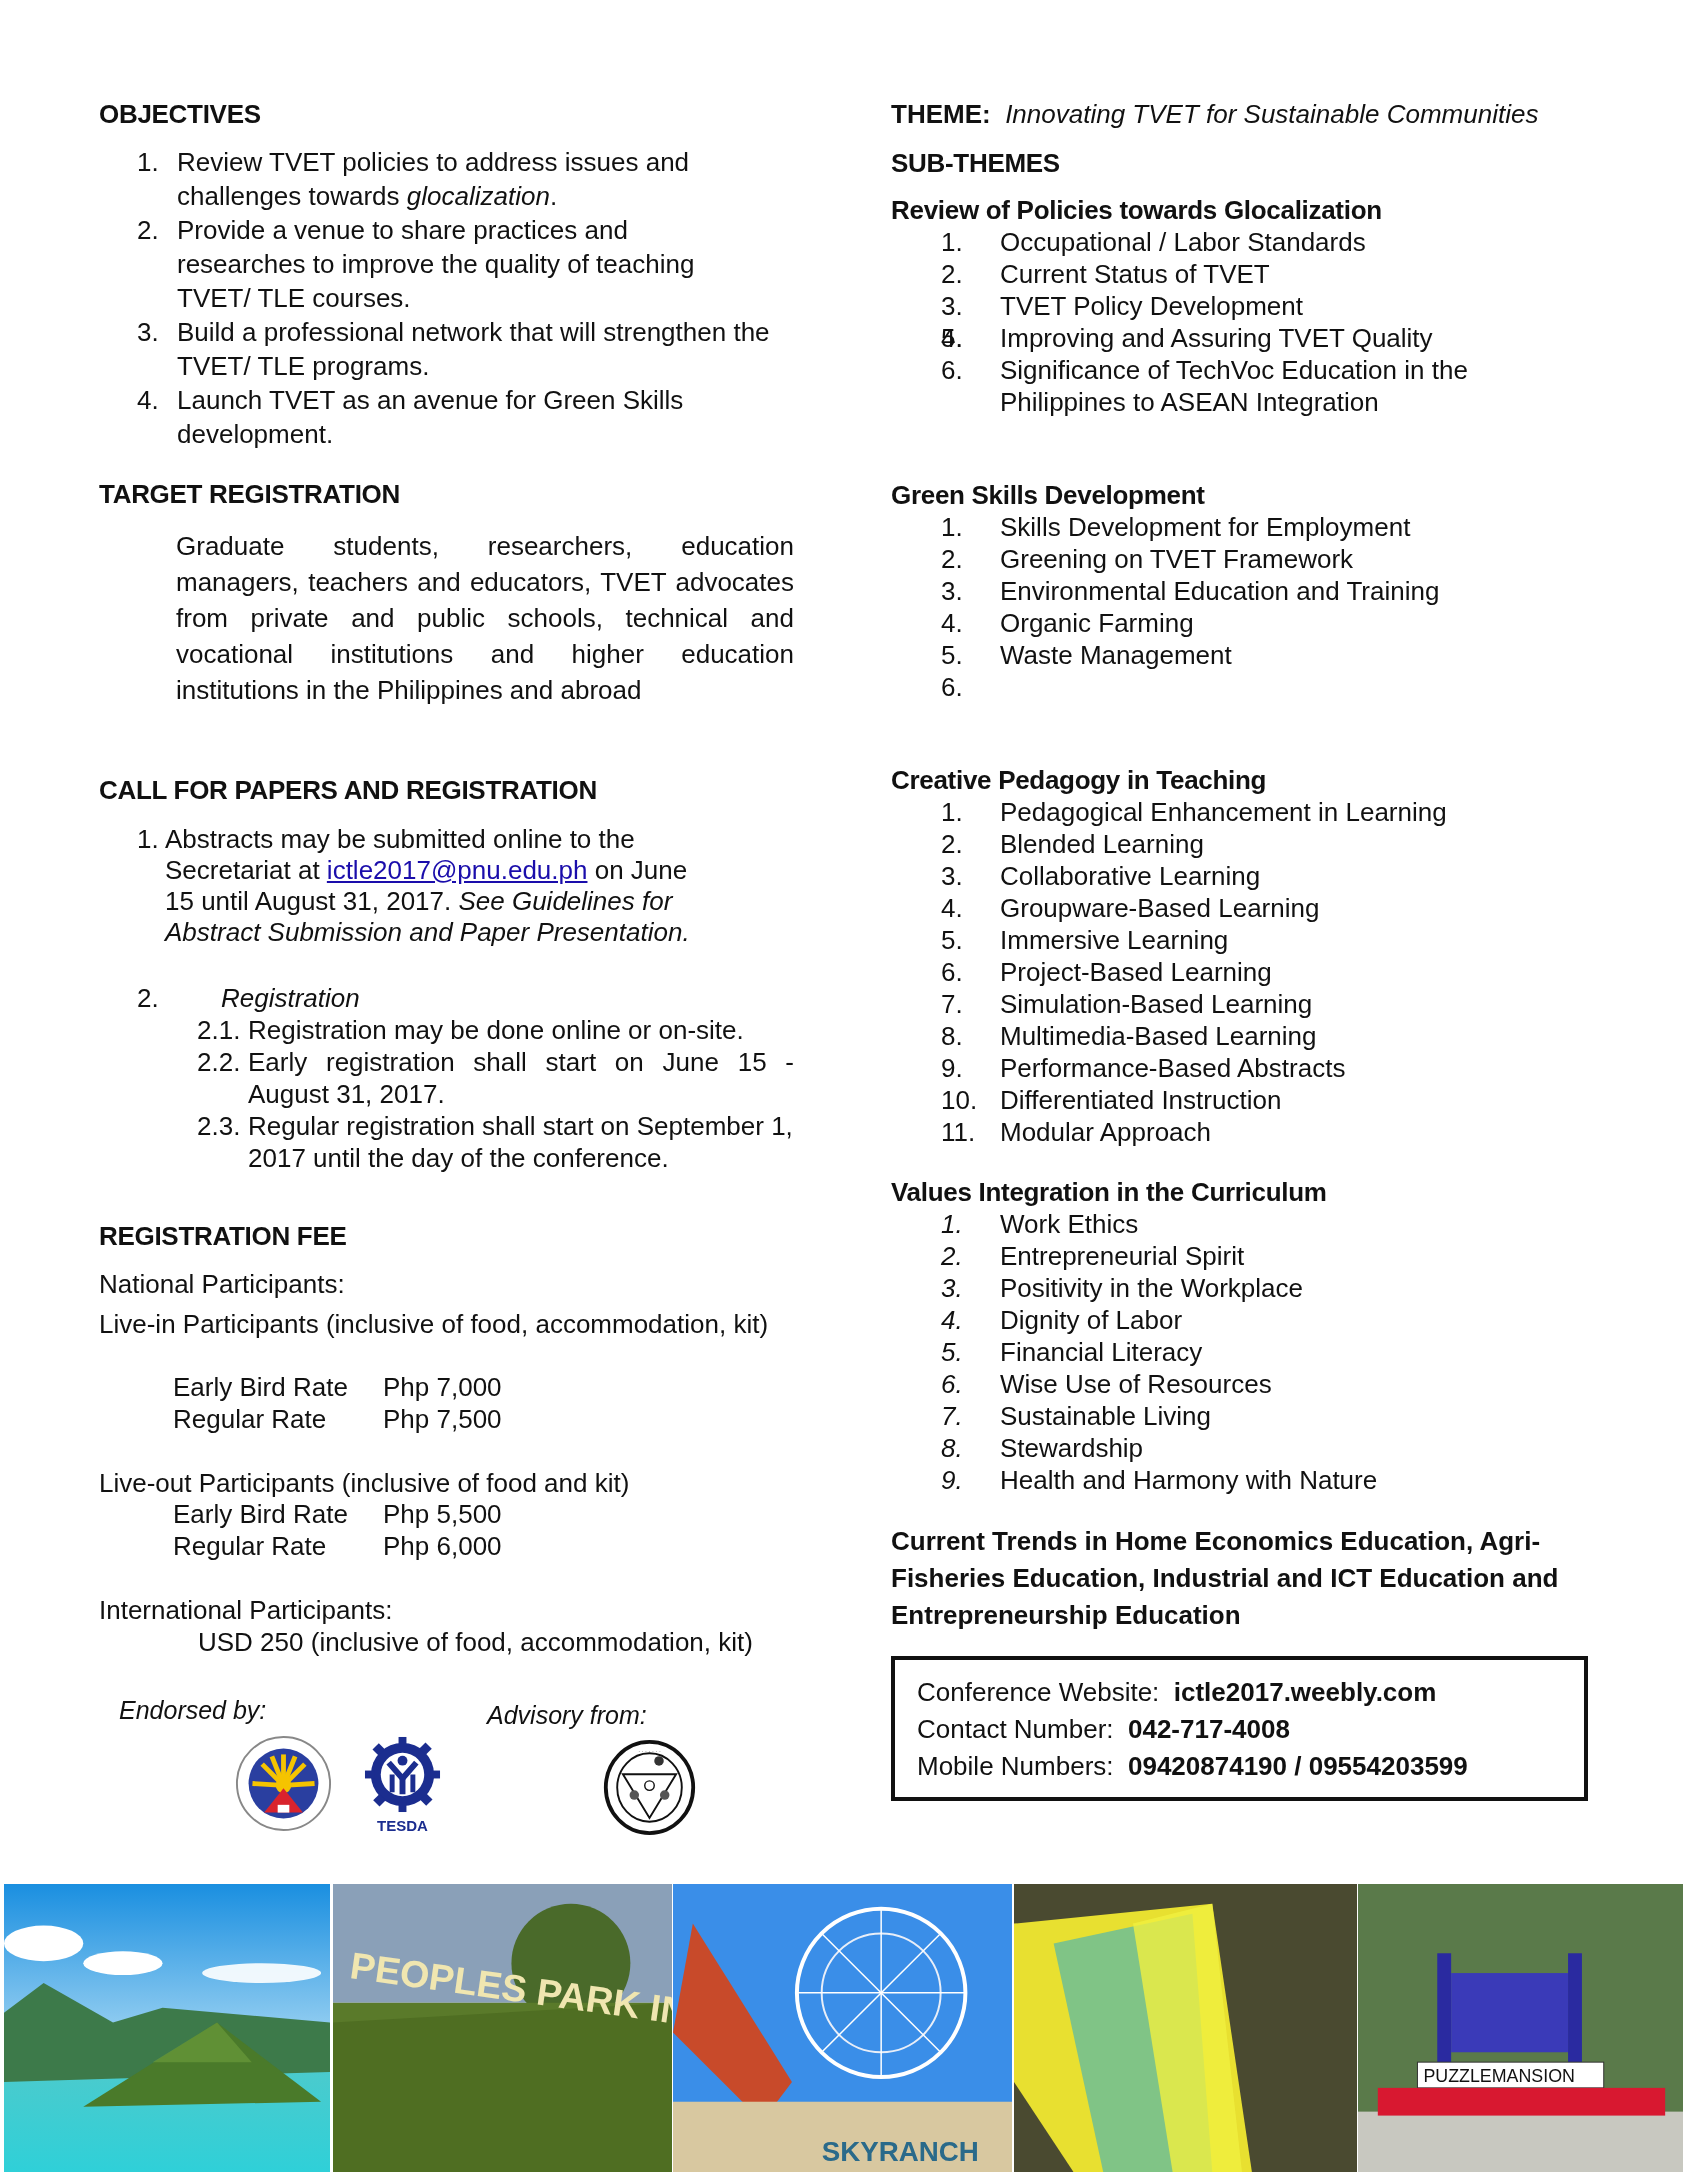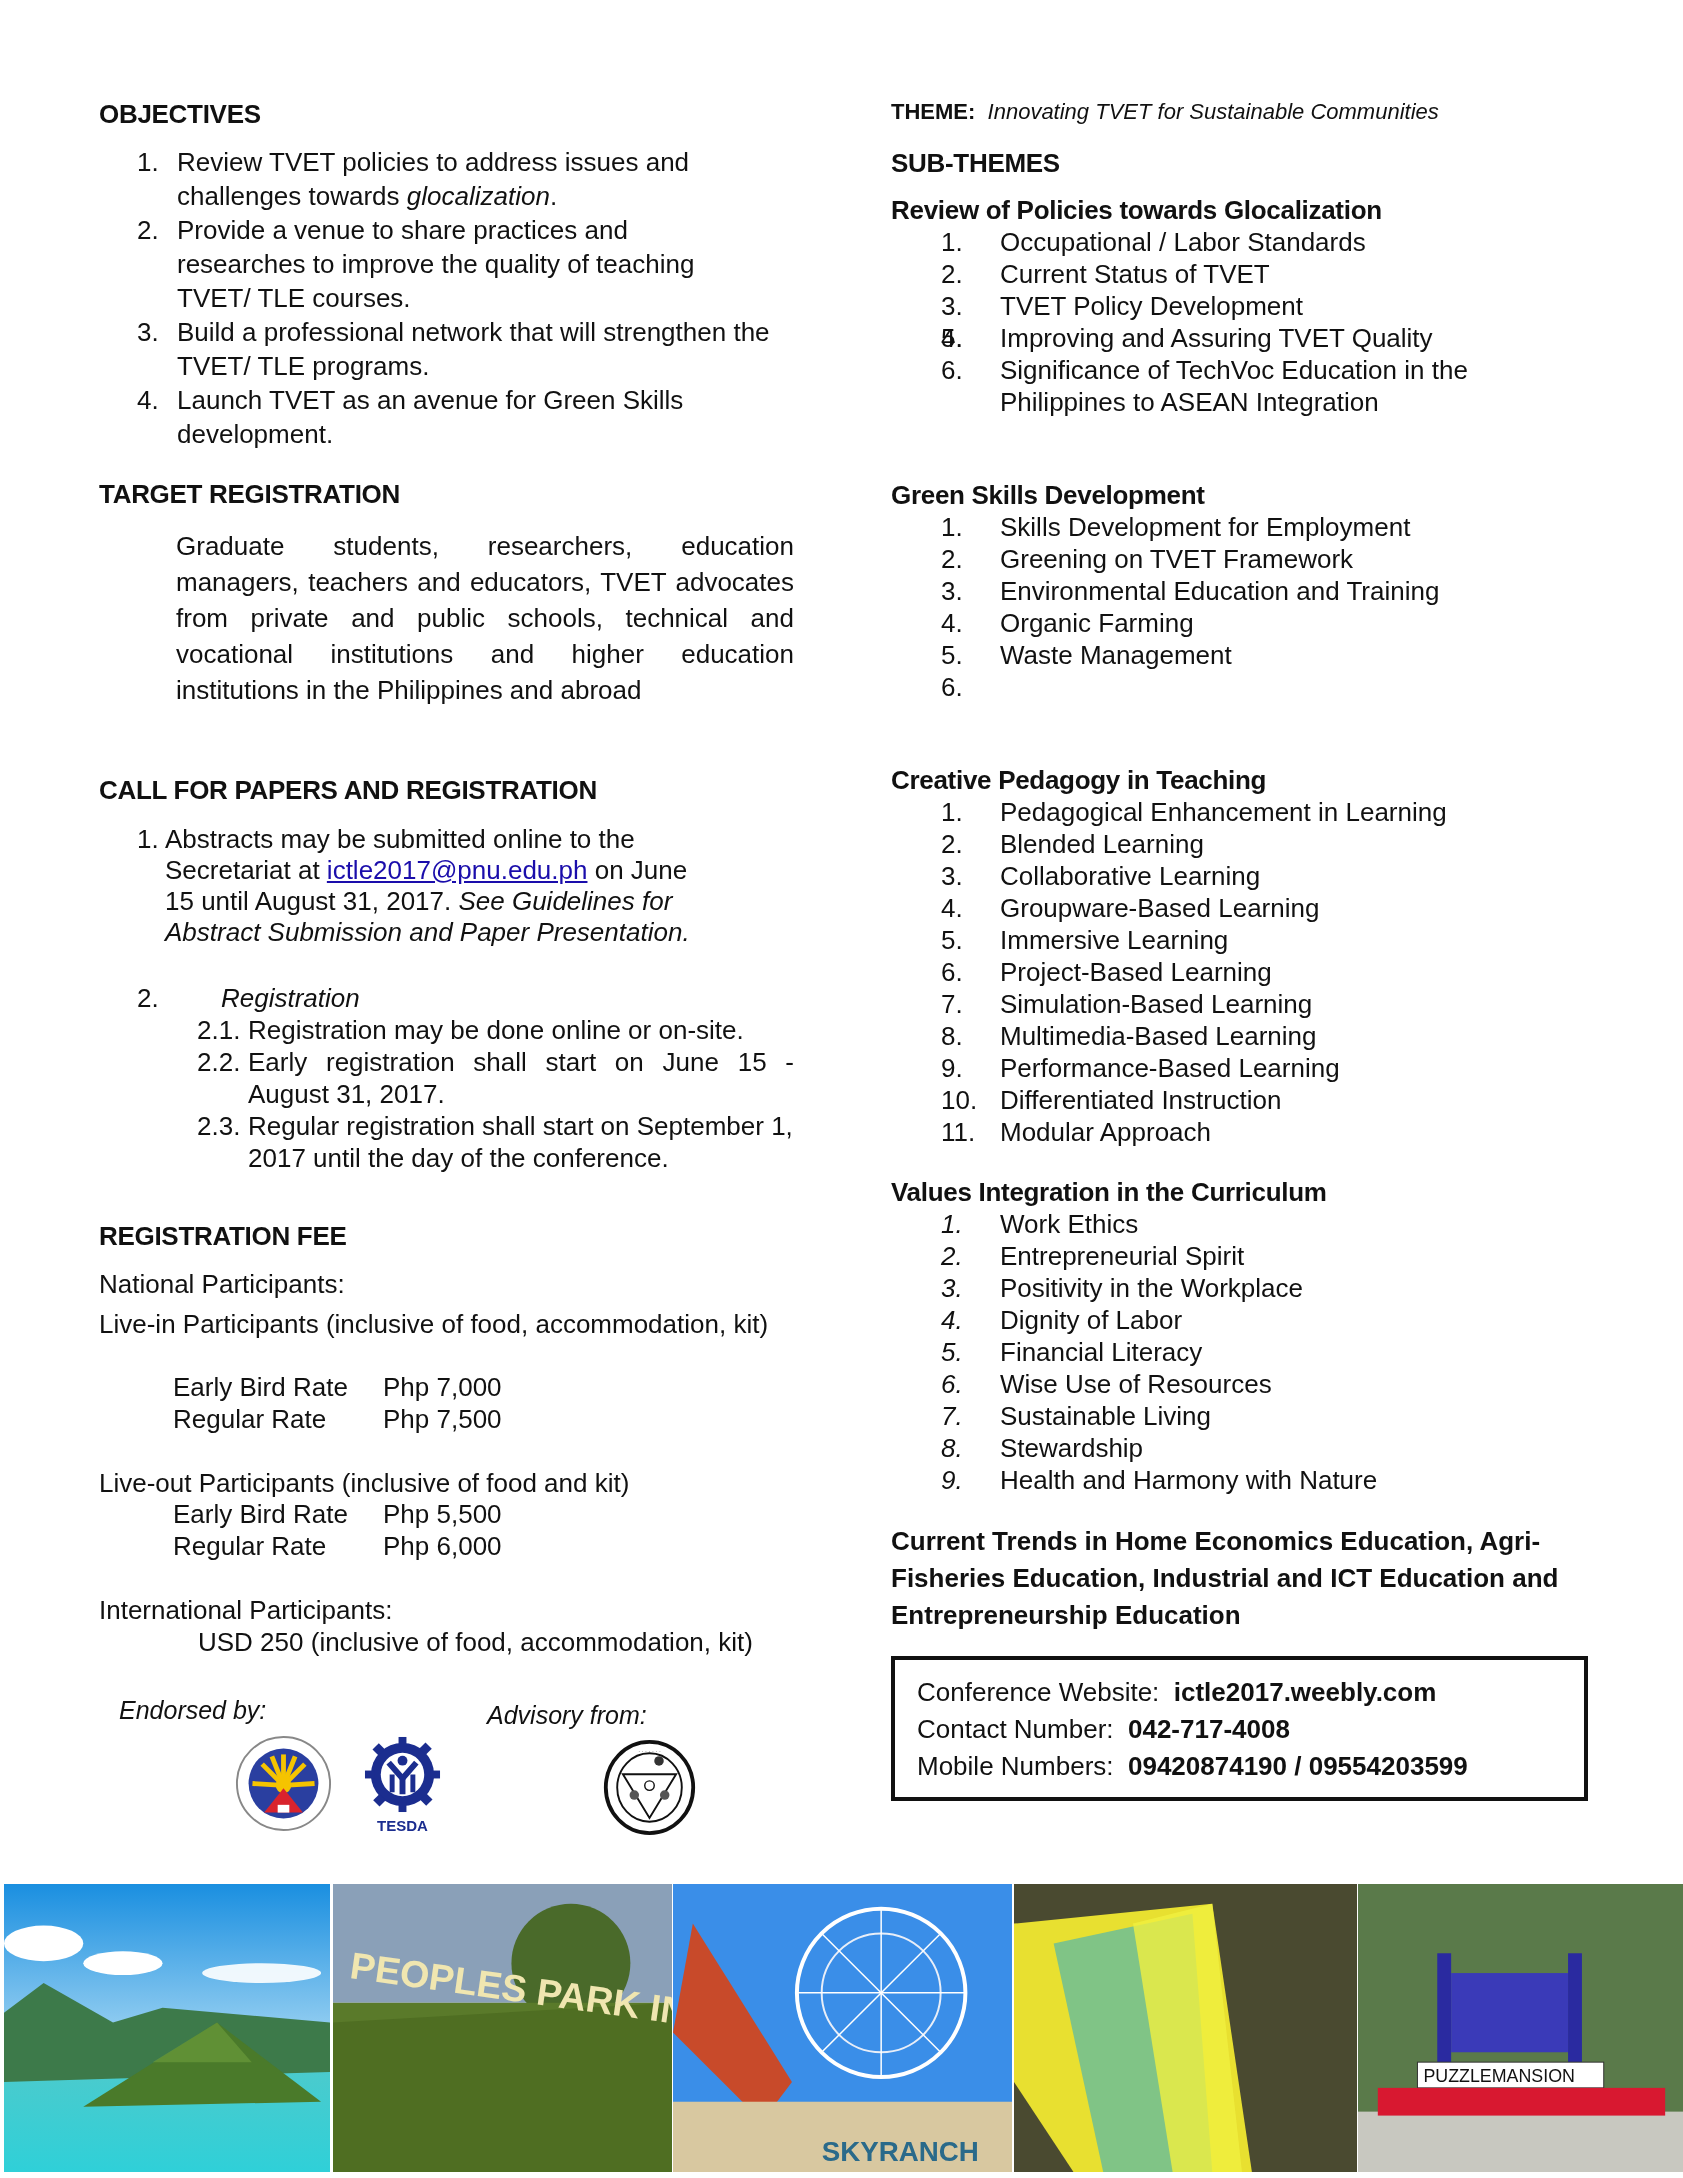--- a/index.html
+++ b/index.html
@@ -147,21 +147,21 @@
       <circle cx="50" cy="48" r="5" fill="none" stroke="#111" stroke-width="1.5"></circle>
       <circle cx="60" cy="22" r="5" fill="#333"></circle>
       <circle cx="34" cy="58" r="5" fill="#555"></circle>
       <circle cx="66" cy="58" r="5" fill="#555"></circle>
       <text x="50" y="14" font-size="6" text-anchor="middle" font-family="Liberation Sans, sans-serif">· · · · · · ·</text>
     </svg>
   </div>
 </div>
 
 <div>
-  <div class="abs" style="left:891px; top:99px; white-space:nowrap; font-size:22px;">
+  <div class="abs" style="left:891px; top:99px; white-space:nowrap; font-size:26px;">
     <b>THEME:</b>&nbsp;
     <i>Innovating TVET for Sustainable Communities</i>
   </div>
   <div class="abs h" style="left:891px; top:148px;">SUB-THEMES</div>
 
   <div class="abs" style="left:891px; top:195px; width:693px;">
     <div class="h">Review of Policies towards Glocalization</div>
     <ol class="ol t" style="margin-left:50px; line-height:32px;" id="sec0">
         <li style="padding-left: 59px;"><span class="num">1.</span><span>Occupational / Labor Standards</span></li>
         <li style="padding-left: 59px;"><span class="num">2.</span><span>Current Status of TVET</span></li>
@@ -188,21 +188,21 @@
     <div class="h">Creative Pedagogy in Teaching</div>
     <ol class="ol t" style="margin-left:50px; line-height:32px;" id="sec2">
         <li style="padding-left: 59px;"><span class="num">1.</span><span>Pedagogical Enhancement in Learning</span></li>
         <li style="padding-left: 59px;"><span class="num">2.</span><span>Blended Learning</span></li>
         <li style="padding-left: 59px;"><span class="num">3.</span><span>Collaborative Learning</span></li>
         <li style="padding-left: 59px;"><span class="num">4.</span><span>Groupware-Based Learning</span></li>
         <li style="padding-left: 59px;"><span class="num">5.</span><span>Immersive Learning</span></li>
         <li style="padding-left: 59px;"><span class="num">6.</span><span>Project-Based Learning</span></li>
         <li style="padding-left: 59px;"><span class="num">7.</span><span>Simulation-Based Learning</span></li>
         <li style="padding-left: 59px;"><span class="num">8.</span><span>Multimedia-Based Learning</span></li>
-        <li style="padding-left: 59px;"><span class="num">9.</span><span>Performance-Based Learning</span></li>
+        <li style="padding-left: 59px;"><span class="num">9.</span><span>Performance-Based Abstracts</span></li>
         <li style="padding-left: 59px;"><span class="num">10.</span><span>Differentiated Instruction</span></li>
         <li style="padding-left: 59px;"><span class="num">11.</span><span>Modular Approach</span></li>
       </ol>
   </div>
 
   <div class="abs" style="left:891px; top:1177px; width:693px;">
     <div class="h">Values Integration in the Curriculum</div>
     <ol class="ol t" style="margin-left:50px; line-height:32px;" id="sec3">
         <li style="padding-left: 59px;"><span class="num" style="font-style: italic;">1.</span><span>Work Ethics</span></li>
         <li style="padding-left: 59px;"><span class="num" style="font-style: italic;">2.</span><span>Entrepreneurial Spirit</span></li>

